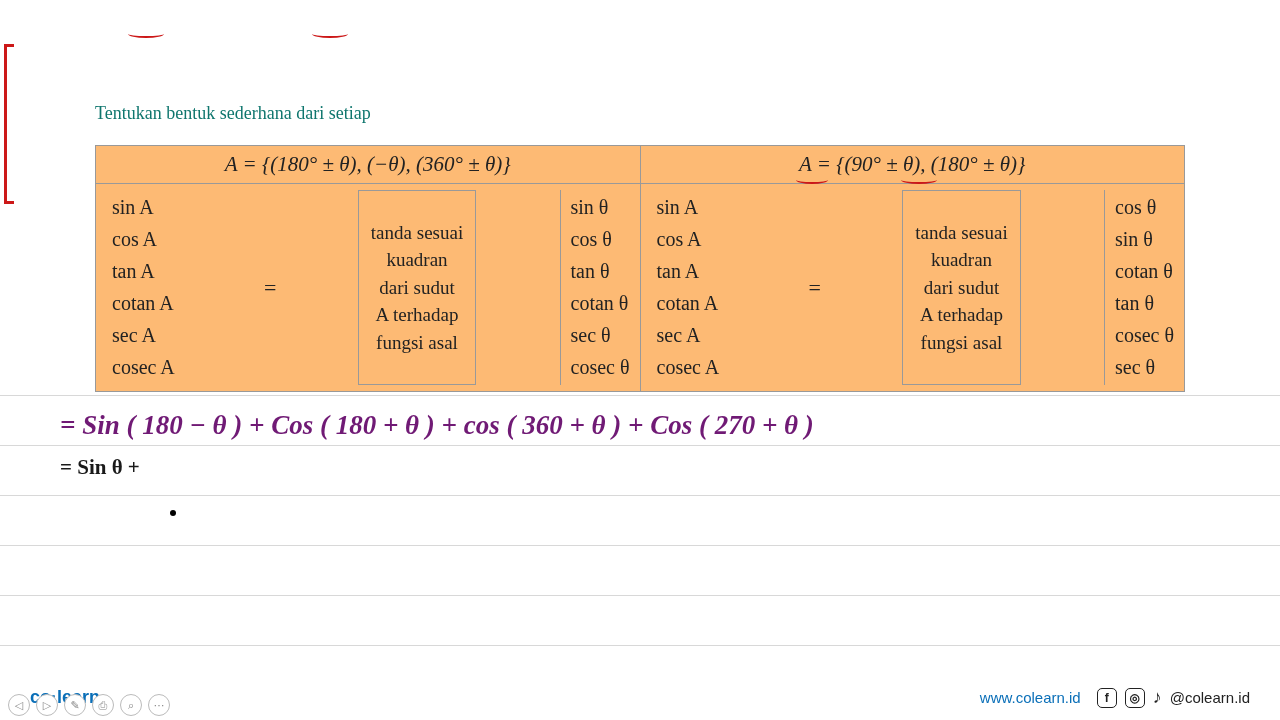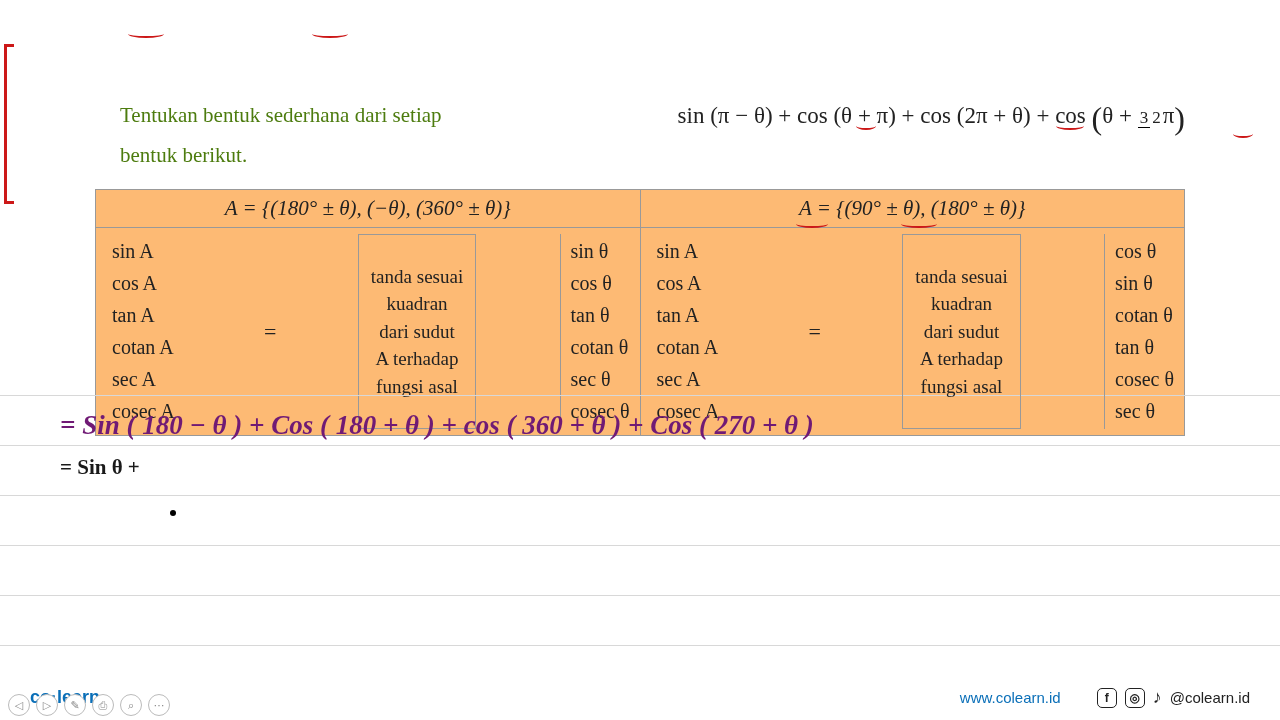--- a/index.html
+++ b/index.html
@@ -14,25 +14,24 @@
     .content {
       padding: 100px 95px 0 95px;
     }
     .top-row {
       display: flex;
       justify-content: space-between;
       align-items: flex-start;
       margin-bottom: 10px;
     }
     .instruction {
-      font-size: 21px;
-      color: #4d7c0f;
+      font-size: 18px;
+      color: #0f766e;
       line-height: 1.5;
       margin-bottom: 8px;
-      margin-left: 25px;
     }
     .expression {
       font-size: 23px;
       color: #222;
       font-family: 'Times New Roman', serif;
       position: relative;
     }
     .expression .frac {
       display: inline-block;
       vertical-align: middle;
@@ -160,21 +159,21 @@
     .logo {
       font-size: 18px;
       font-weight: 600;
       color: #0a6fb8;
       font-family: Arial, sans-serif;
     }
     .logo .sep { color: #0a6fb8; }
     .footer-right {
       display: flex;
       align-items: center;
-      gap: 36px;
+      gap: 16px;
       font-family: Arial, sans-serif;
     }
     .site-url {
       color: #0a6fb8;
       font-size: 15px;
     }
     .socials {
       display: flex;
       align-items: center;
       gap: 8px;
@@ -235,27 +234,20 @@
   <hr style="margin-top:49px">
   <hr style="margin-top:49px">
   <hr style="margin-top:49px">
   <hr style="margin-top:49px">
 </div>
 
 <div class="content">
   <div class="top-row">
     <div>
       <div class="instruction">Tentukan bentuk sederhana dari setiap</div>
-      <div class="instruction">bentuk berikut.</div>
-    </div>
-    <div class="expression">
-      <span>sin (π − θ) + cos (θ + π) +   cos (2π + θ) + cos </span><span class="big-paren">(</span><span>θ + </span><span class="frac"><span class="num">3</span><span class="den">2</span></span><span>π</span><span class="big-paren">)</span>
-      <div class="red-arc" style="left:178px; top:22px; width:20px;"></div>
-      <div class="red-arc" style="left:378px; top:22px; width:28px;"></div>
-      <div class="red-arc" style="left:555px; top:30px; width:20px;"></div>
     </div>
   </div>
 
   <div class="table-wrap">
     <div class="col-half">
       <div class="header-cell">A = {(180° ± θ), (−θ), (360° ± θ)}</div>
       <div class="row-body">
         <div class="red-bracket-l" style="left:4px; top:44px; height:160px;"></div>
         <div class="func-list bracket-left">
           <div>sin A</div>

